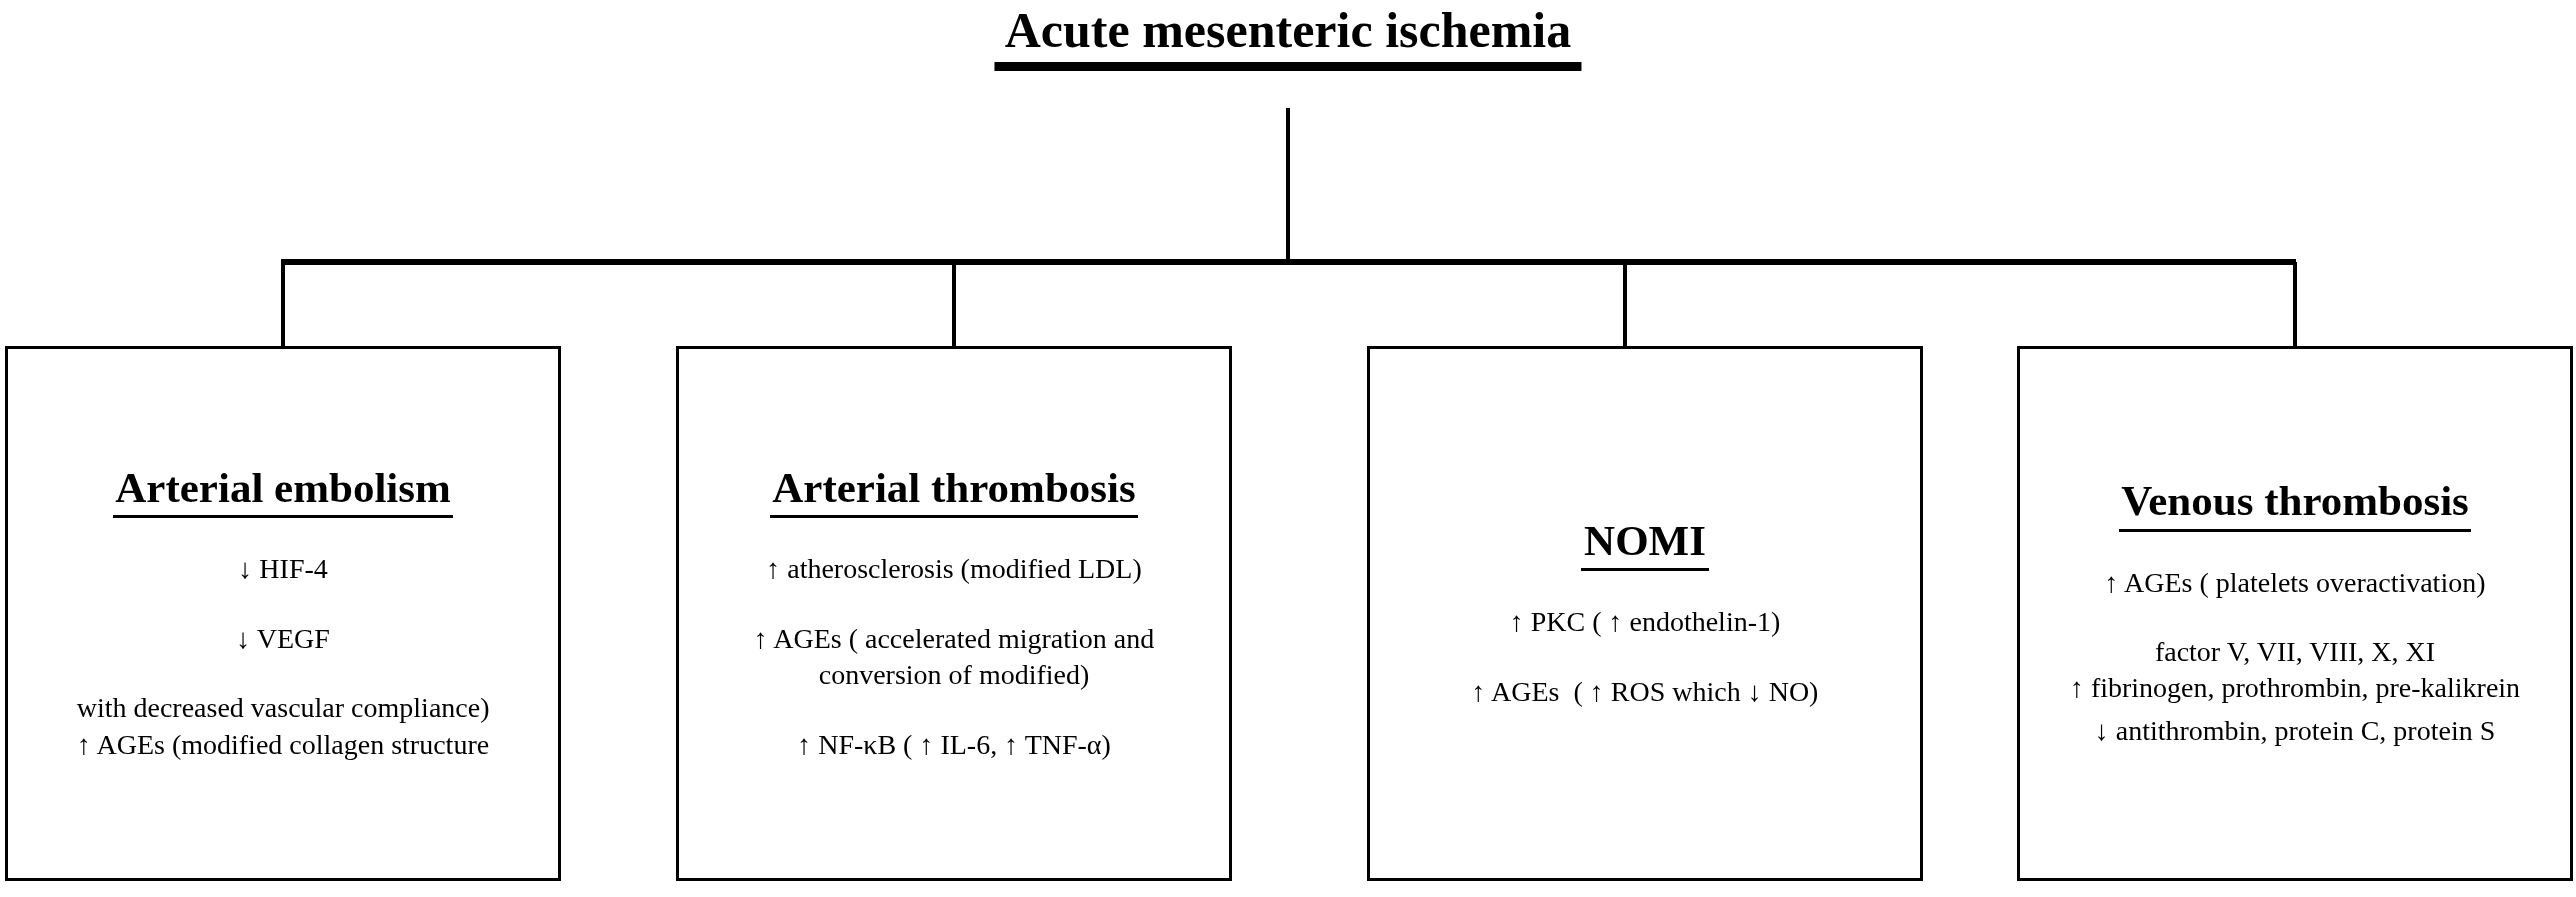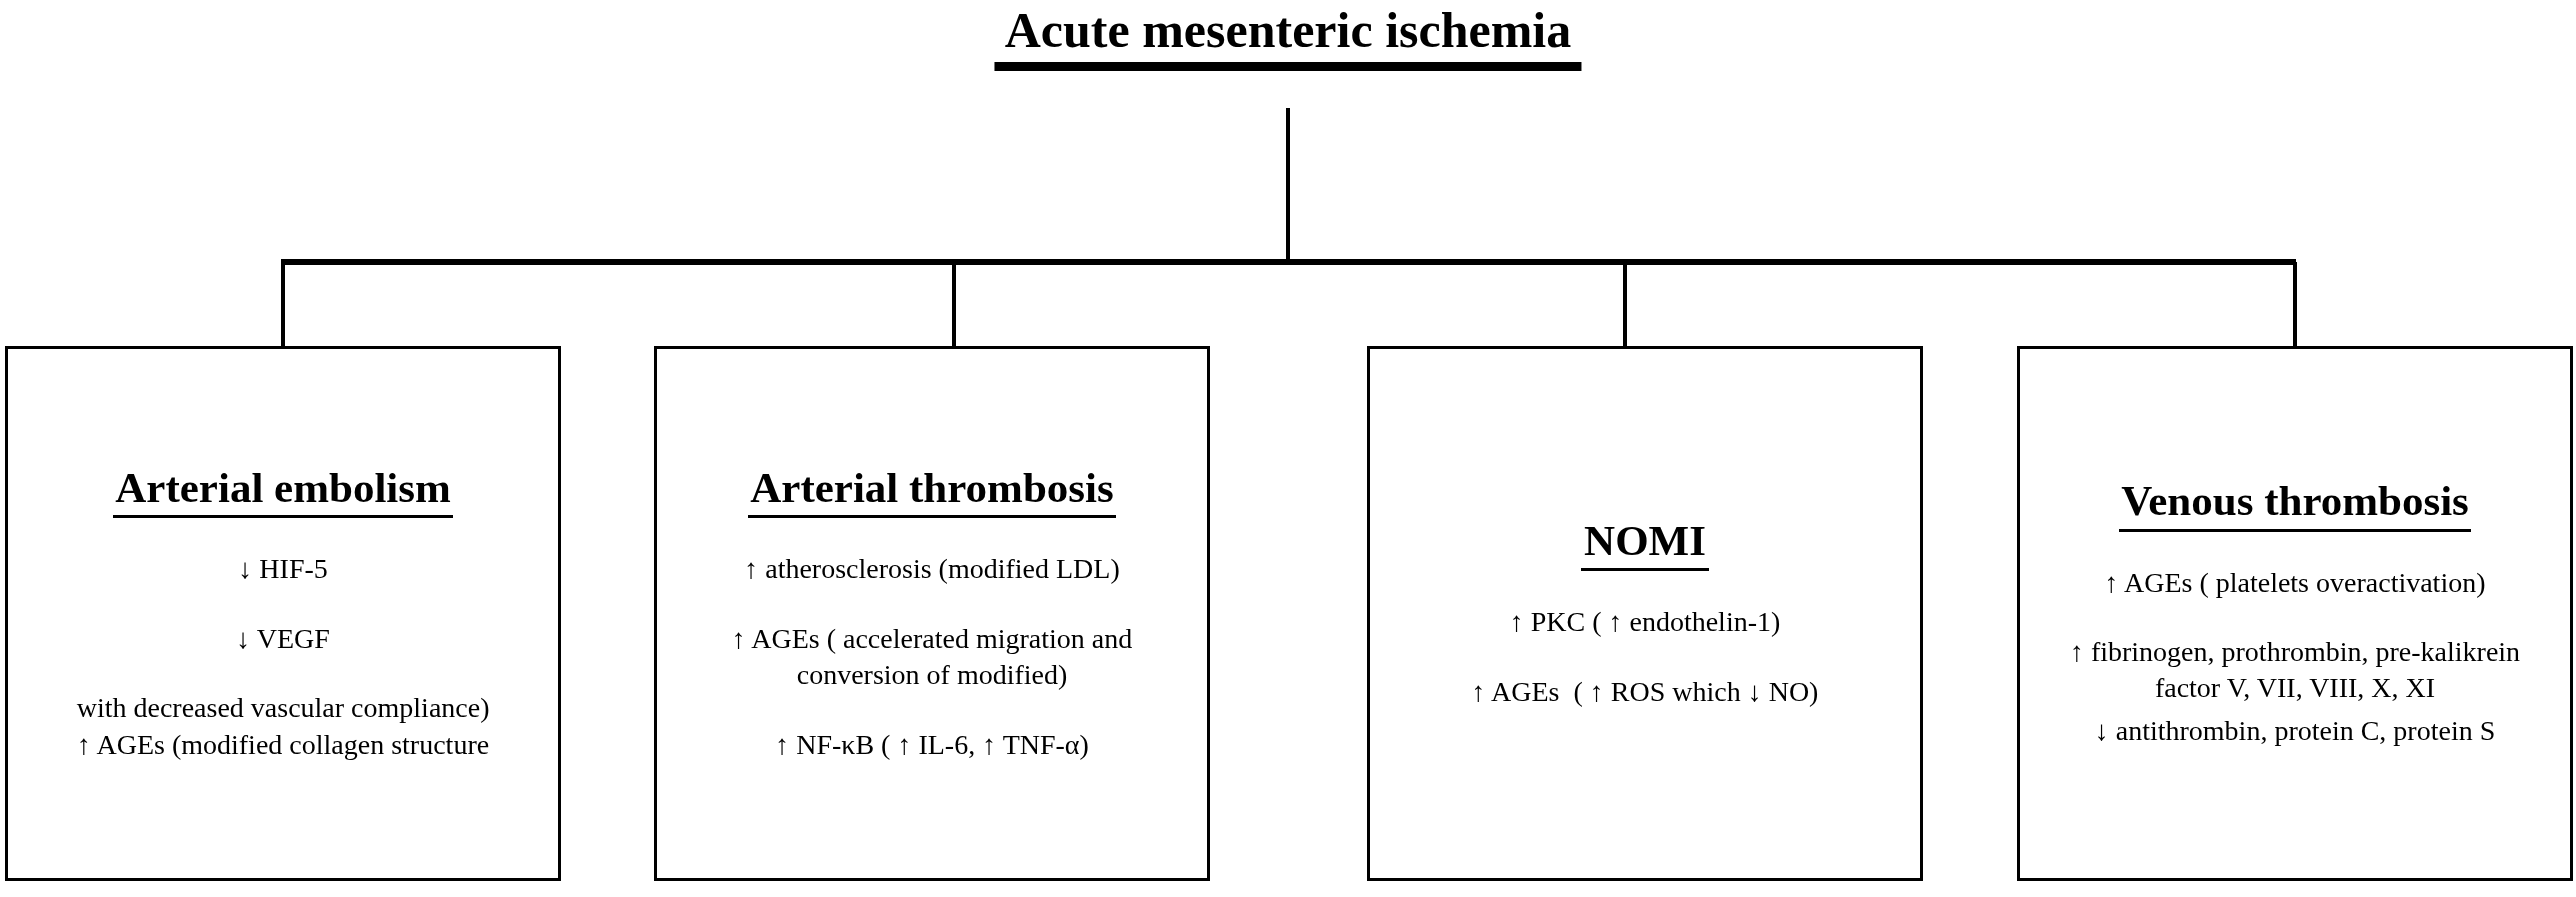--- a/index.html
+++ b/index.html
@@ -48,21 +48,21 @@
     border: 3.9px solid #000;
     background: #fff;
     display: flex;
     flex-direction: column;
     align-items: center;
     justify-content: center;
     text-align: center;
     padding: 9px;
   }
   .box-1 { left: 5.1px; }
-  .box-2 { left: 654px; justify-content: center; }
+  .box-2 { left: 676px; justify-content: center; }
   .box-3 { left: 1347px; margin-left: 20px; }
   .box-4 { left: 2017px; }
 
   .box-heading {
     font-size: 43px;
     font-weight: bold;
     line-height: 1.12;
     border-bottom: 3.9px solid #000;
     padding: 0 2.6px 3.2px 2.6px;
     white-space: nowrap;
@@ -88,21 +88,21 @@
   <div class="conn stem"></div>
   <div class="conn hbar"></div>
   <div class="conn drop drop-1"></div>
   <div class="conn drop drop-2"></div>
   <div class="conn drop drop-3"></div>
   <div class="conn drop drop-4"></div>
 
   <div class="box box-1">
     <div class="box-heading">Arterial embolism</div>
     <div class="item">
-      <div class="line">↓ HIF-5</div>
+      <div class="line">↓ HIF-4</div>
     </div>
     <div class="item">
       <div class="line">↓ VEGF</div>
     </div>
     <div class="item">
       <div class="line">with decreased vascular compliance)</div>
       <div class="line">↑ AGEs (modified collagen structure</div>
     </div>
   </div>
 
@@ -129,22 +129,22 @@
       <div class="line">↑ AGEs  ( ↑ ROS which ↓ NO)</div>
     </div>
   </div>
 
   <div class="box box-4">
     <div class="box-heading">Venous thrombosis</div>
     <div class="item">
       <div class="line">↑ AGEs ( platelets overactivation)</div>
     </div>
     <div class="item">
+      <div class="line">factor V, VII, VIII, X, XI</div>
       <div class="line">↑ fibrinogen, prothrombin, pre-kalikrein</div>
-      <div class="line">factor V, VII, VIII, X, XI</div>
     </div>
     <div class="item tight">
       <div class="line">↓ antithrombin, protein C, protein S</div>
     </div>
   </div>
 
 </div>
 
 
 </body></html>

